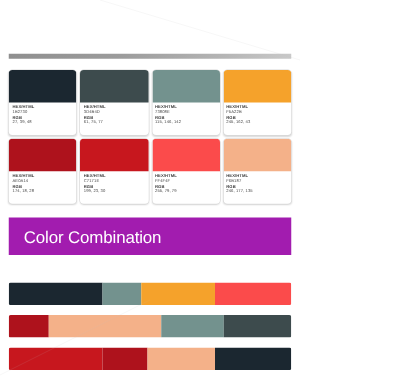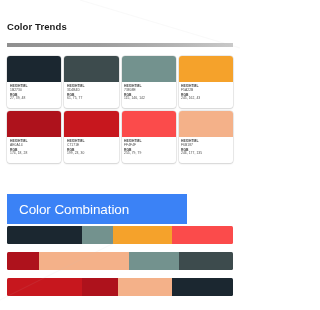--- a/index.html
+++ b/index.html
@@ -103,24 +103,24 @@
     letter-spacing: 0.05px;
     transform: scale(1.28);
     transform-origin: left top;
     margin-bottom: 1.5px;
   }
 
   
   .combo-banner {
     position: absolute;
     left: 7px;
-    top: 194px;
-    width: 180px;
+    top: 174px;
+    width: 226px;
     height: 30px;
-    background: #3b82f6;
+    background: #a21caf;
     display: flex;
     align-items: center;
     padding-left: 12px;
     box-sizing: border-box;
   }
   .combo-banner-title {
     color: #ffffff;
     font-size: 13.5px;
     font-weight: 400;
     letter-spacing: -0.1px;
@@ -151,21 +151,20 @@
     left: 0; top: 0;
     width: 240px; height: 310px;
     pointer-events: none;
     opacity: 0.25;
   }
 </style>
 </head>
 <body>
 
 <div class="header">
-  <div class="page-subtitle">Color Trends</div>
 </div>
 
 <div class="divider"></div>
 
 <div class="swatch-grid row1" id="row1">
     <div class="card">
       <div class="card-color" style="background: rgb(27, 39, 48);"></div>
       <div class="card-info">
         <div class="info-label">HEX/HTML</div>
         <div class="info-value">1B2730</div>

